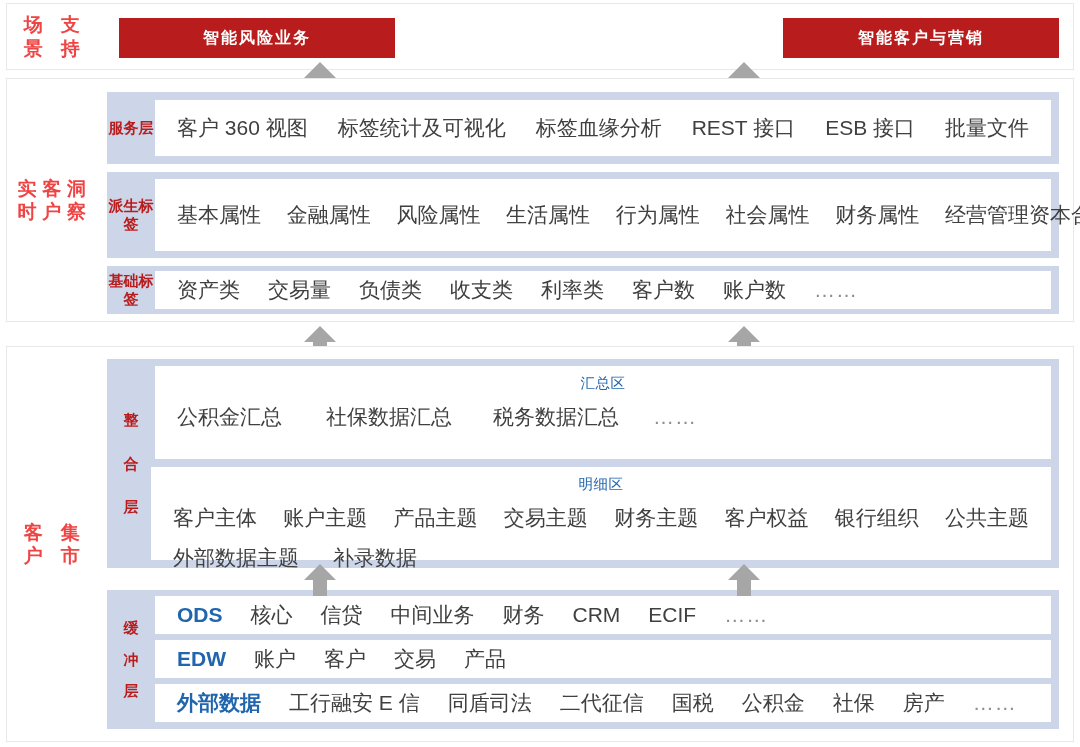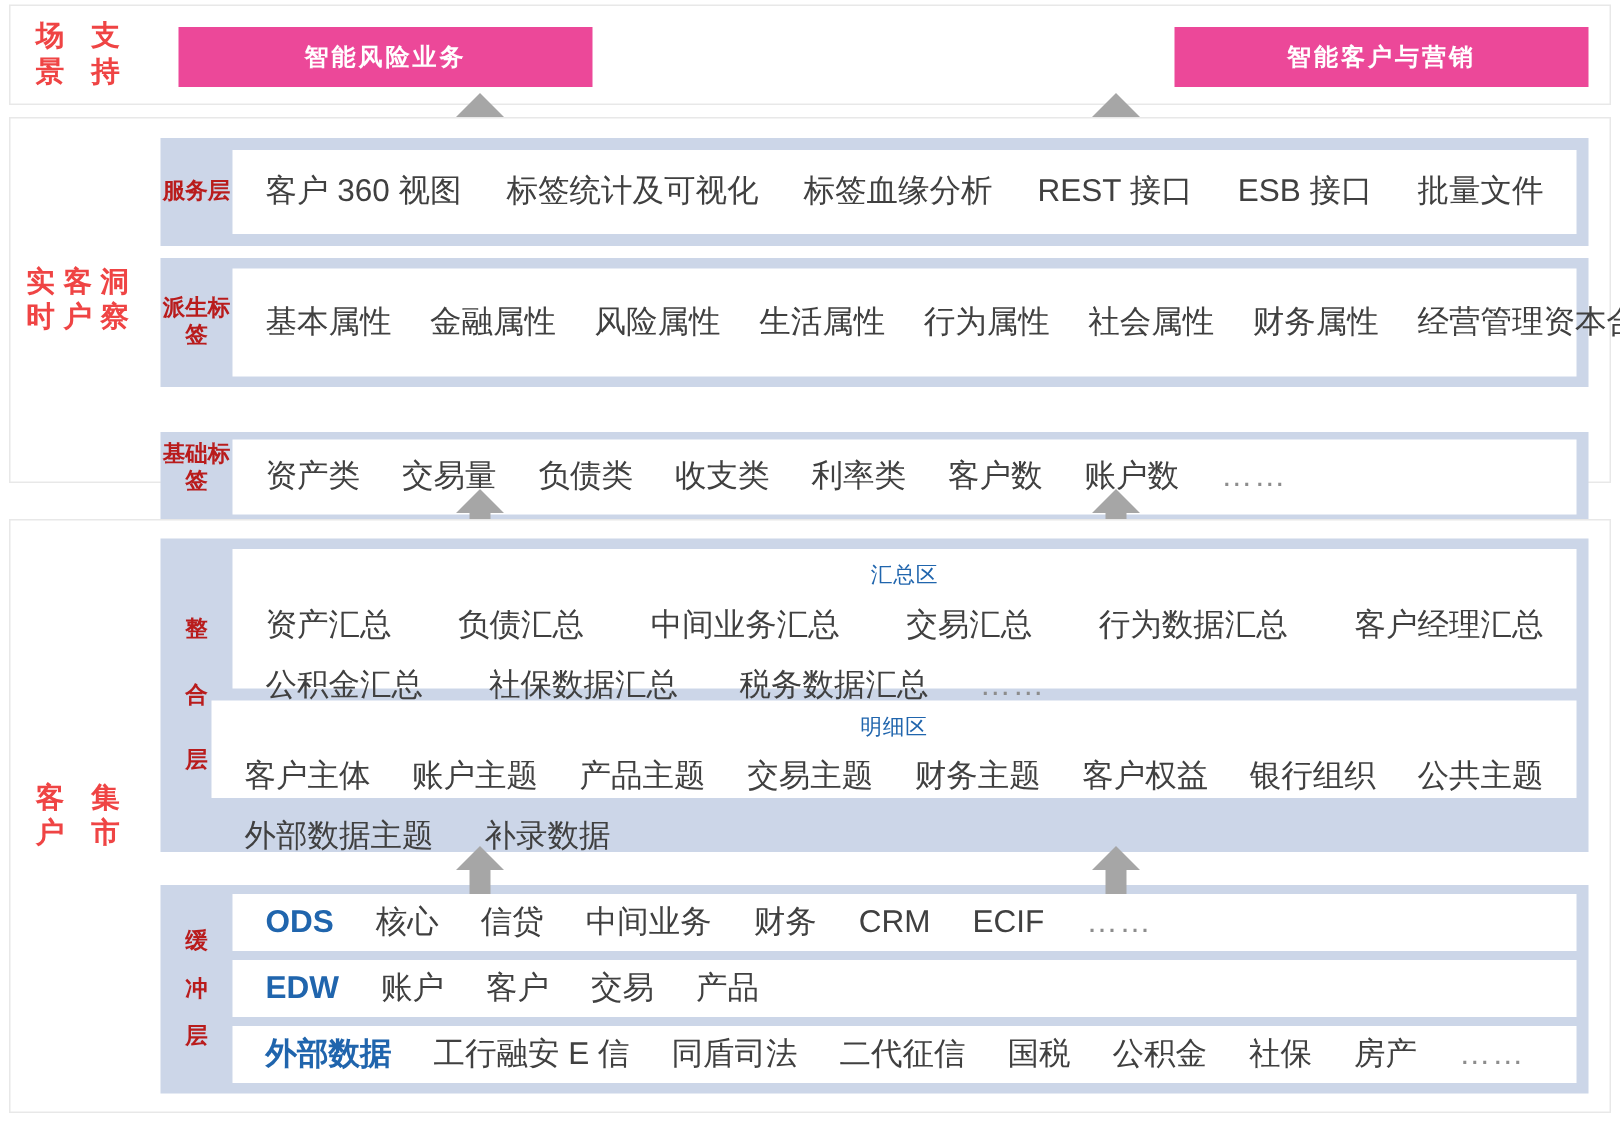--- a/index.html
+++ b/index.html
@@ -103,21 +103,21 @@
 
   
   .scene-row{
     position:absolute;
     top:14px;left:112px;right:14px;height:40px;
     display:flex;
     justify-content:space-between;
     align-items:center;
   }
   .scene-btn{
-    background:#ec4899;
+    background:#b91c1c;
     color:#ffffff;
     font-size:16px;
     font-weight:bold;
     letter-spacing:2px;
     width:276px;
     height:40px;
     display:flex;align-items:center;justify-content:center;
     box-sizing:border-box;
   }
 
@@ -202,21 +202,21 @@
           </div>
           <div class="row-line left">
             <span class="it" style="margin-right:47px;">资本合作</span>
             <span class="it" style="text-align:center;">风险信誉</span>
             <span class="it">发展潜能</span>
           </div>
         </div>
       </div>
     </div>
 
-    <div class="panel" style="left:100px;right:14px;top:187px;height:60px;margin-top:22px;">
+    <div class="panel" style="left:100px;right:14px;top:187px;height:48px;">
       <div class="sublabel" style="top:0;height:48px;">
           <span>基础标签</span>
         </div>
       <div class="card" style="left:48px;right:8px;top:5px;bottom:5px;">
         <div class="items vcenter">
           <div class="row-line left gap">
             <span class="it">资产类</span>
             <span class="it">交易量</span>
             <span class="it">负债类</span>
             <span class="it">收支类</span>
@@ -251,38 +251,30 @@
     <div class="panel" style="left:100px;right:14px;top:12px;height:209px;">
       <div class="sublabel spread" style="top:0;height:209px;padding:26px 0;box-sizing:border-box;">
         <span>整</span>
         <span>合</span>
         <span>层</span>
       </div>
 
       <div class="card" style="left:48px;right:8px;top:7px;height:93px;">
         <div class="card-title">汇总区</div>
         <div class="items">
-          <div class="row-line spaced">
-            <span class="it">资产汇总</span>
-            <span class="it">负债汇总</span>
-            <span class="it">中间业务汇总</span>
-            <span class="it">交易汇总</span>
-            <span class="it">行为数据汇总</span>
-            <span class="it">客户经理汇总</span>
-          </div>
           <div class="row-line left">
             <span class="it" style="margin-right:44px;">公积金汇总</span>
             <span class="it" style="margin-right:41px;">社保数据汇总</span>
             <span class="it" style="margin-right:34px;">税务数据汇总</span>
             <span class="it dots">……</span>
           </div>
         </div>
       </div>
 
-      <div class="card" style="left:34px;right:8px;top:108px;height:65px;">
+      <div class="card" style="left:44px;right:8px;top:108px;height:93px;">
         <div class="card-title">明细区</div>
         <div class="items">
           <div class="row-line spaced">
             <span class="it">客户主体</span>
             <span class="it">账户主题</span>
             <span class="it">产品主题</span>
             <span class="it">交易主题</span>
             <span class="it">财务主题</span>
             <span class="it">客户权益</span>
             <span class="it">银行组织</span>

